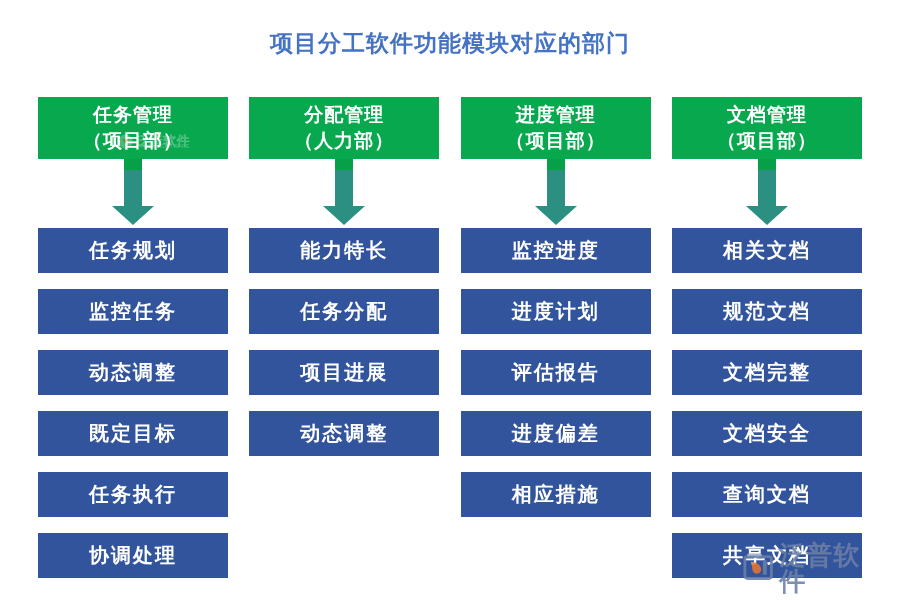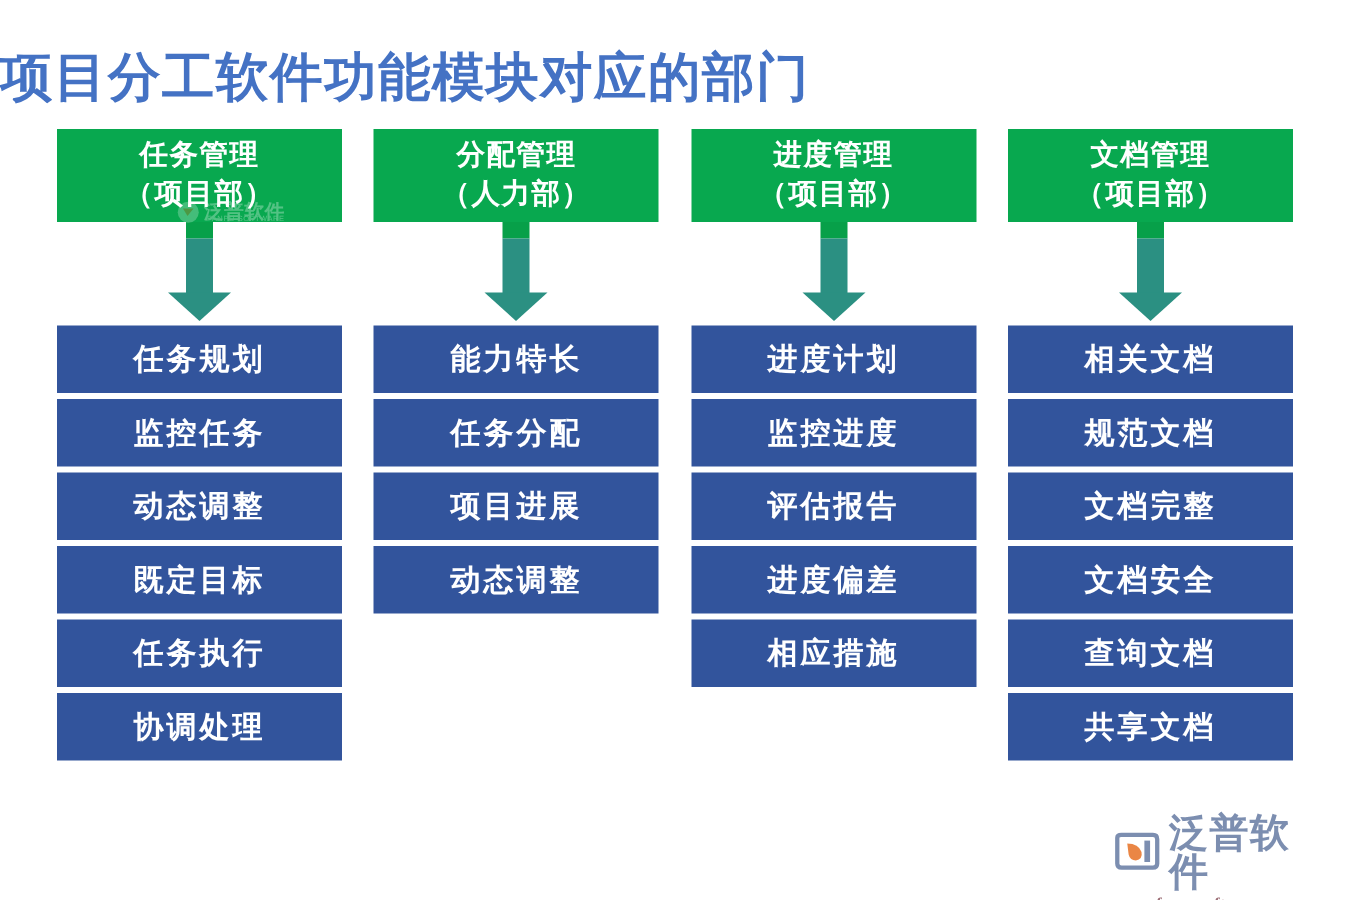--- a/index.html
+++ b/index.html
@@ -13,31 +13,31 @@
     font-family: "Liberation Serif", "DejaVu Serif", serif;
     overflow: hidden;
     position: relative;
   }
 
   #page-title {
     position: absolute;
     top: 28px;
     left: 0;
     width: 900px;
-    text-align: left;
-    font-size: 35px;
+    text-align: center;
+    font-size: 23px;
     font-weight: bold;
     color: #4472c4;
     letter-spacing: 1px;
     font-family: "Liberation Serif", "DejaVu Serif", serif;
   }
 
   #columns {
     position: absolute;
-    top: 86px;
+    top: 97px;
     left: 38px;
     width: 824px;
     display: flex;
     justify-content: space-between;
   }
 
   .column {
     width: 190px;
     display: flex;
     flex-direction: column;
@@ -70,21 +70,21 @@
     height: 66px;
     position: relative;
     margin-top: 0px;
   }
   .arrow svg { display: block; }
 
   .items {
     width: 190px;
     display: flex;
     flex-direction: column;
-    gap: 4px;
+    gap: 16px;
     margin-top: 3px;
     border-radius: 15px;
   }
 
   .item-box {
     width: 190px;
     height: 45px;
     background: #32549c;
     color: #ffffff;
     display: flex;
@@ -214,22 +214,22 @@
       <span class="header-line">（项目部）</span>
     </div>
     <div class="arrow">
       <svg width="62" height="66" viewBox="0 0 62 66">
         <rect x="22" y="0" width="18" height="11" fill="#07a049"></rect>
         <rect x="22" y="11" width="18" height="39" fill="#2b9082"></rect>
         <polygon points="10,47 52,47 31,66" fill="#2b9082"></polygon>
       </svg>
     </div>
     <div class="items">
+      <div class="item-box">监控进度</div>
       <div class="item-box">进度计划</div>
-      <div class="item-box">监控进度</div>
       <div class="item-box">评估报告</div>
       <div class="item-box">进度偏差</div>
       <div class="item-box">相应措施</div>
     </div>
   </div>
 
   <div class="column">
     <div class="header-box">
       <span class="header-line">文档管理</span>
       <span class="header-line">（项目部）</span>

